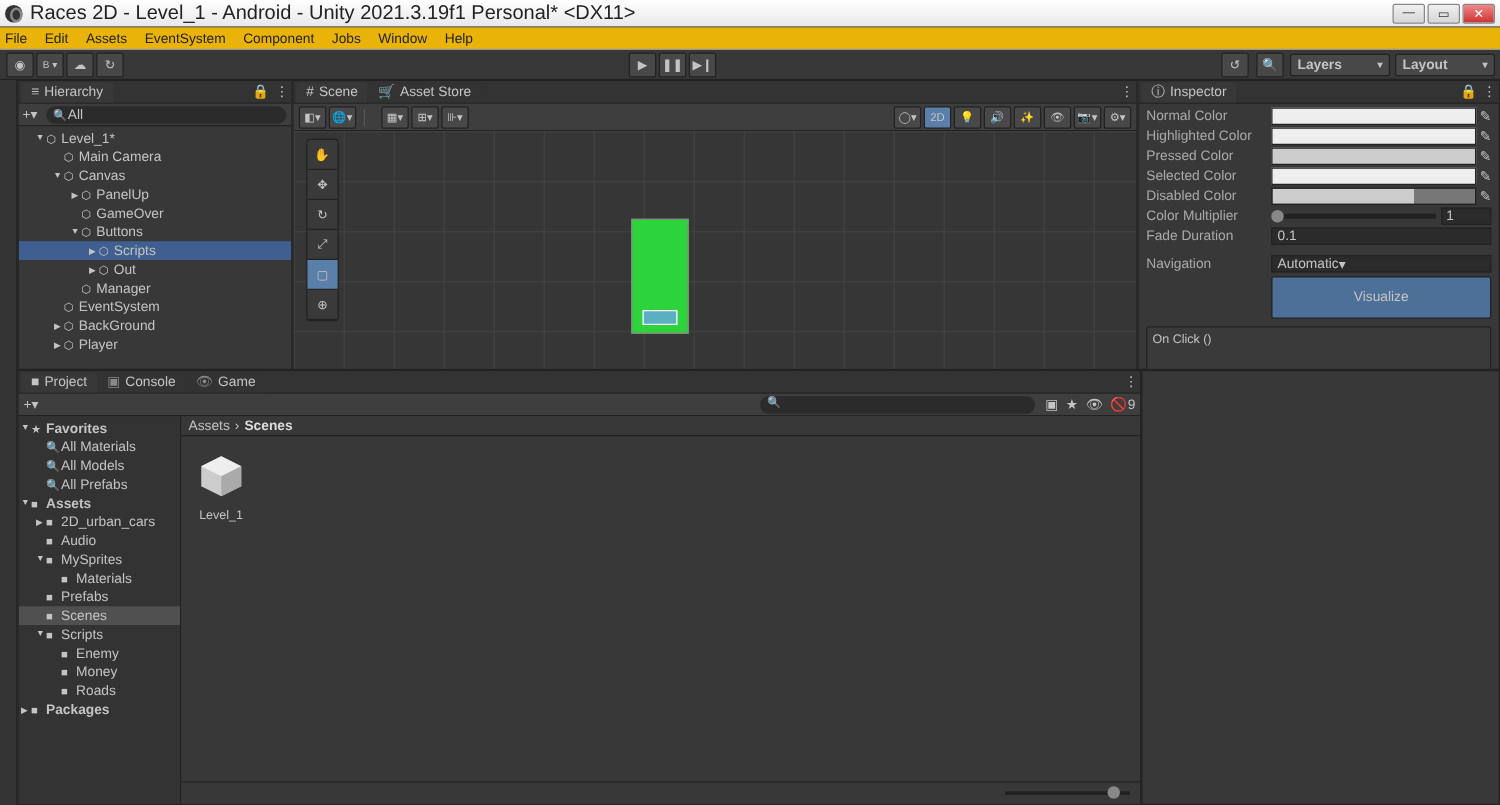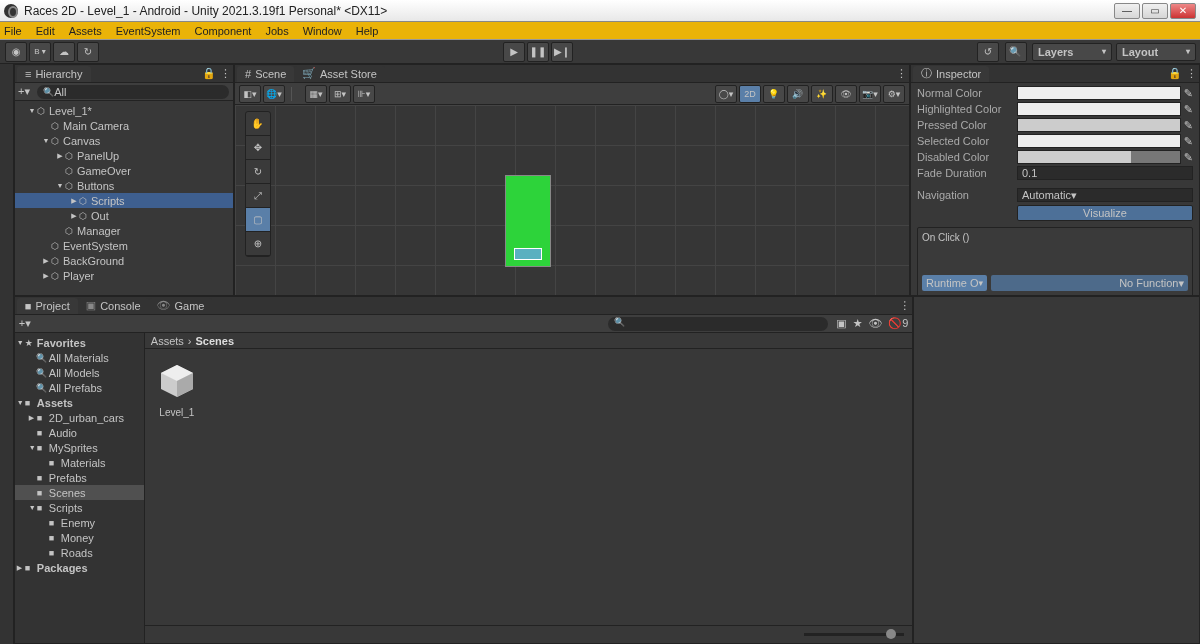--- a/index.html
+++ b/index.html
@@ -1,20 +1,20 @@
 <!DOCTYPE html>
 <html><head>
 <meta charset="utf-8">
 <style>
 * { box-sizing: border-box; margin: 0; padding: 0; font-family: Arial, sans-serif; font-size: 11px; color: #c4c4c4; }
 body { background: #383838; overflow: hidden; width: 1200px; height: 644px; position: relative; }
 .titlebar { background: linear-gradient(#fff,#e8e8e8); height: 22px; display: flex; align-items: center; padding: 0 4px; border-bottom: 1px solid #888; }
 .titlebar .appicon { width: 14px; height: 14px; background: #333; border-radius: 50%; margin-right: 6px; position:relative;}
 .titlebar .appicon::after{content:"";position:absolute;left:4px;top:2px;width:6px;height:8px;border:2px solid #888;border-radius:50%;}
-.titlebar .title { color: #222; font-size: 12px; flex:1;}
+.titlebar .title { color: #222; font-size: 16px; flex:1;}
 .winbtns { display:flex; gap:2px;}
 .winbtn { width:26px; height:16px; background: linear-gradient(#f0f0f0,#d6d6d6); border:1px solid #888; border-radius:2px; display:flex;align-items:center;justify-content:center;color:#333;font-size:10px;}
 .winbtn.close { background: linear-gradient(#e88,#c33); color:#fff;}
 .menubar { background:#eab308; height:18px; display:flex; align-items:center; padding:0 4px; gap:14px; border-bottom:1px solid #999;}
 .menubar span { color:#222; }
 .toolbar-top { background:#383838; height:24px; display:flex; align-items:center; border-bottom:1px solid #222;}
 .toolbar-top .grp{display:flex;align-items:center;height:100%;}
 .tbtn{height:20px;min-width:22px;background:#484848;border:1px solid #222;display:flex;align-items:center;justify-content:center;margin:0 1px;border-radius:2px;font-size:10px;}
 .drop{width:80px;height:18px;background:#484848;border:1px solid #222;border-radius:2px;display:flex;align-items:center;padding:0 5px;justify-content:space-between;font-weight:bold;}
 .drop::after{content:"▾";font-size:8px;}
@@ -46,21 +46,21 @@
 .insp{width:290px;}
 .insp-body{flex:1;overflow:hidden;padding:2px 6px;font-size:10px;}
 .irow{display:flex;align-items:center;height:16px;}
 .irow .lbl{width:100px;color:#aaa;}
 .irow .val{flex:1;height:14px;background:#2b2b2b;border:1px solid #222;display:flex;align-items:center;padding:0 4px;}
 .irow .swatch{flex:1;height:14px;background:#eee;border:1px solid #222;}
 .irow .swatch.dis{background:linear-gradient(90deg,#ccc 70%,#777 70%);}
 .irow .sld{flex:1;height:4px;background:#222;border-radius:2px;position:relative;margin-right:4px;}
 .irow .sld::after{content:"";position:absolute;left:0;top:-3px;width:10px;height:10px;background:#888;border-radius:50%;}
 .irow .num{width:40px;height:14px;background:#2b2b2b;border:1px solid #222;padding:0 3px;display:flex;align-items:center;}
-.vizbtn{height:16px;background:#4d7098;border:1px solid #222;display:flex;align-items:center;justify-content:center;margin:2px 0 4px 100px;border-radius:2px;}
+.vizbtn{height:34px;background:#4d7098;border:1px solid #222;display:flex;align-items:center;justify-content:center;margin:2px 0 4px 100px;border-radius:2px;}
 .onclick{background:#3a3a3a;border:1px solid #222;padding:4px;margin-top:6px;border-radius:2px;}
 .onclick .hdr{font-size:10px;margin-bottom:3px;}
 .onclick .row{display:flex;gap:4px;margin-bottom:3px;margin-top:32px;}
 .onclick .drp{background:#5a7fa8;height:16px;padding:0 4px;display:flex;align-items:center;border-radius:2px;font-size:9px;}
 .onclick .drp.nofn{background:#4d6a8a;flex:1;justify-content:flex-end;}
 .botrow{display:flex;height:348px;}
 .proj{width:910px;}
 .proj-tb{height:18px;background:#3e3e3e;display:flex;align-items:center;padding:0 4px;border-bottom:1px solid #222;}
 .proj-tb .plus{width:18px;}
 .proj-tb .srch{width:220px;height:14px;background:#2b2b2b;border-radius:7px;margin-left:auto;padding:0 6px;font-size:9px;color:#777;}
@@ -275,20 +275,25 @@
           <span class="lbl">Selected Color</span>
           <div class="swatch"></div>
           <span style="margin-left:3px">✎</span>
         </div>
       <div class="irow">
           <span class="lbl">Disabled Color</span>
           <div class="swatch dis"></div>
           <span style="margin-left:3px">✎</span>
         </div>
       <div class="irow">
+          <span class="lbl">Color Multiplier</span>
+          <div class="sld"></div>
+          <div class="num">1</div>
+        </div>
+      <div class="irow">
           <span class="lbl">Fade Duration</span>
           <div class="val">0.1</div>
         </div>
       <div class="irow" style="margin-top:6px;">
           <span class="lbl">Navigation</span>
           <div class="val" style="justify-content:flex-start;">
             <span>Automatic</span>
             <span>▾</span>
           </div>
         </div>

